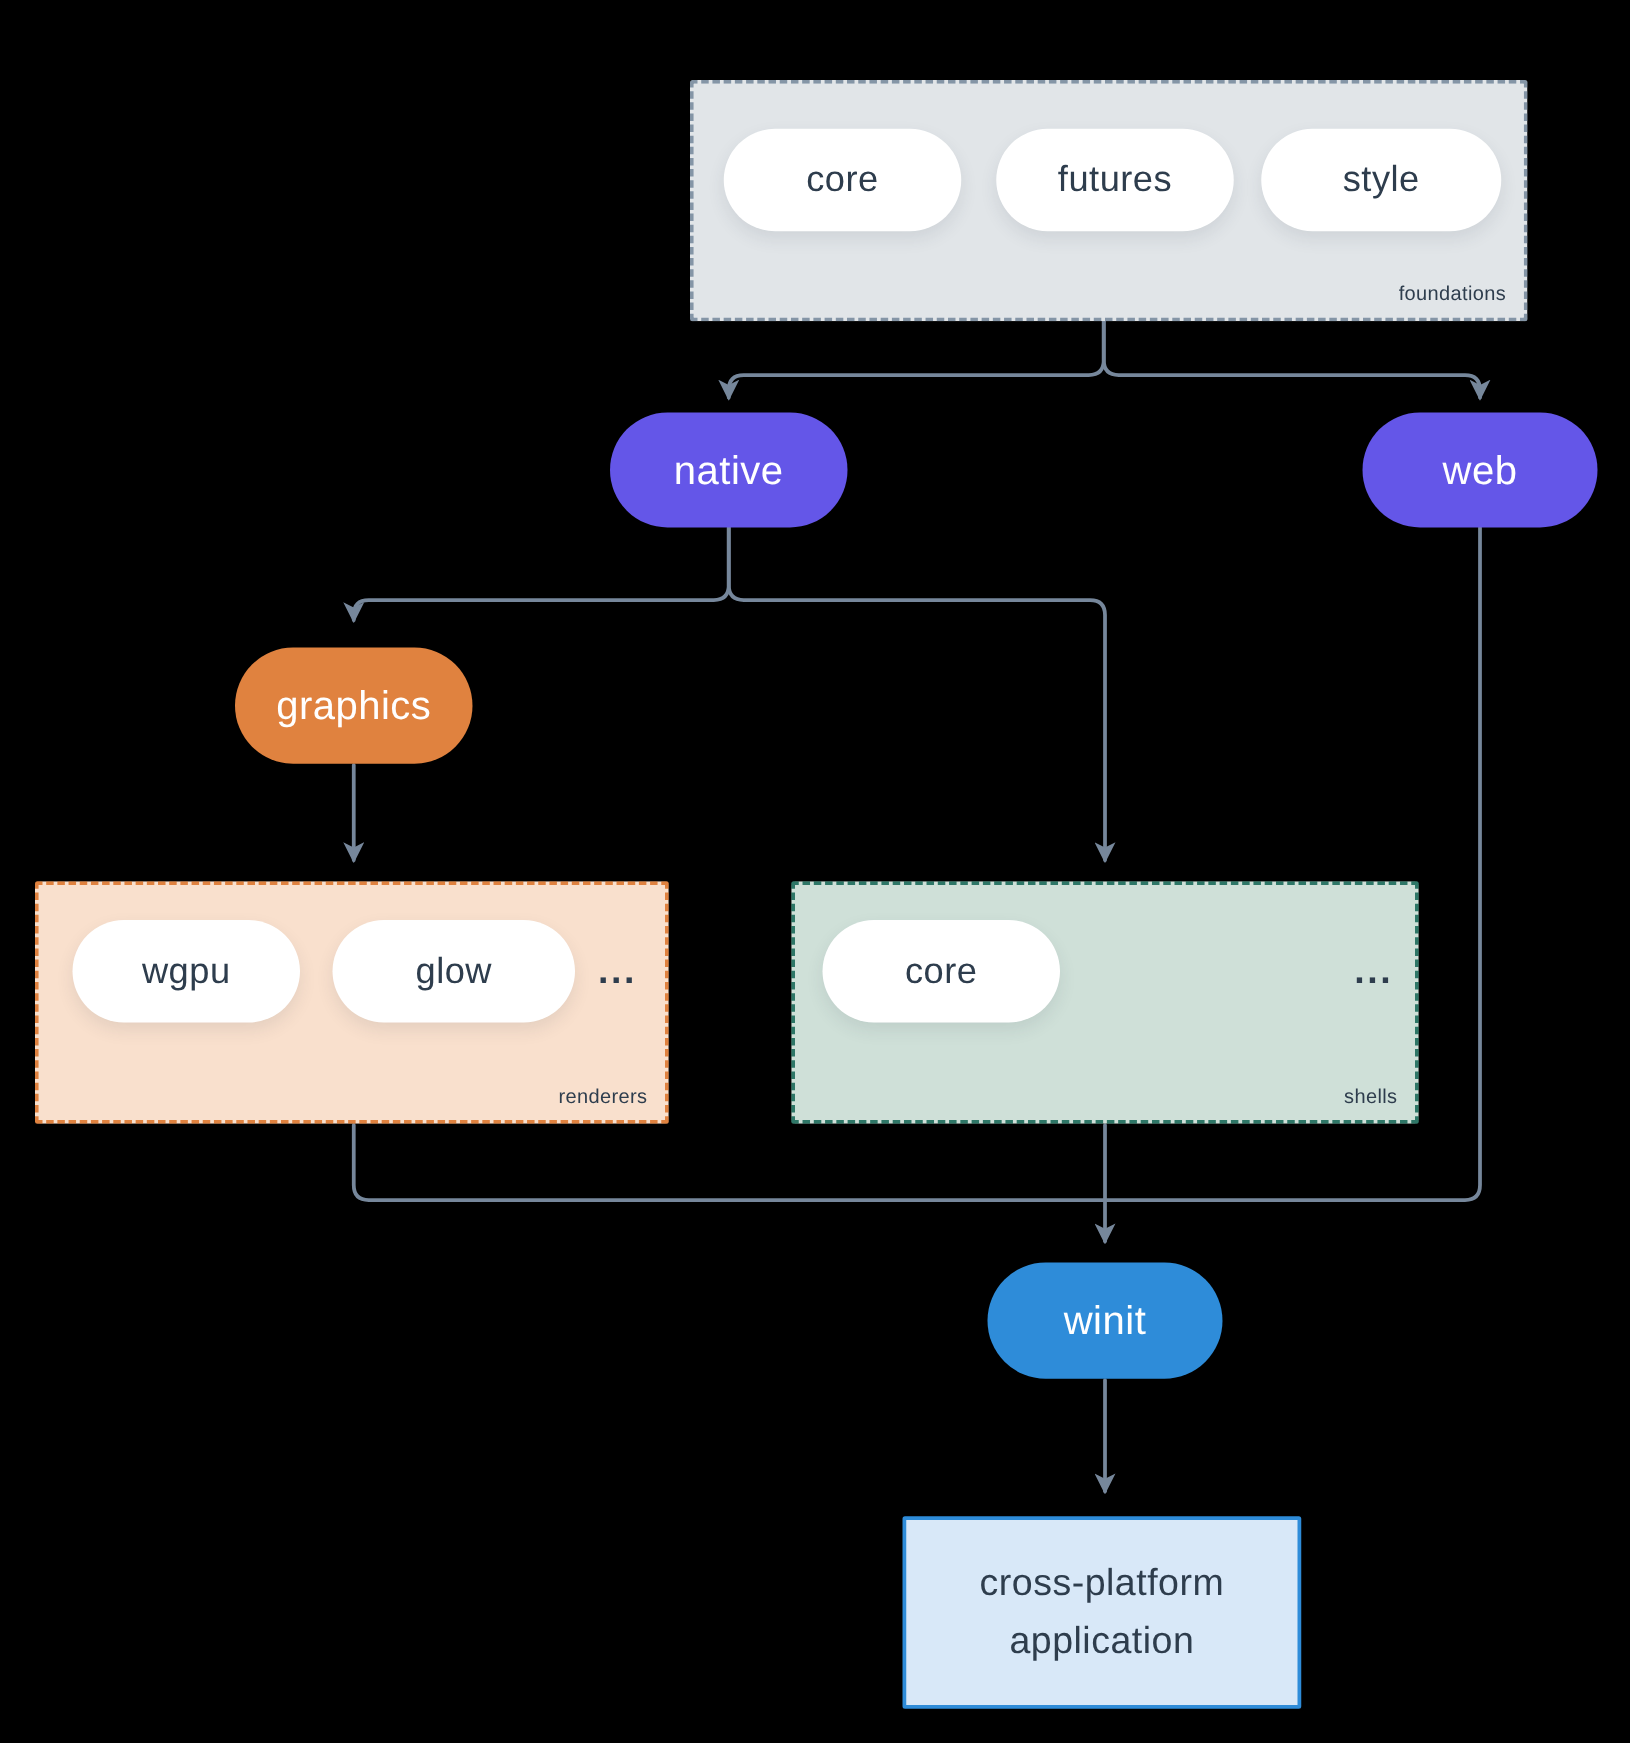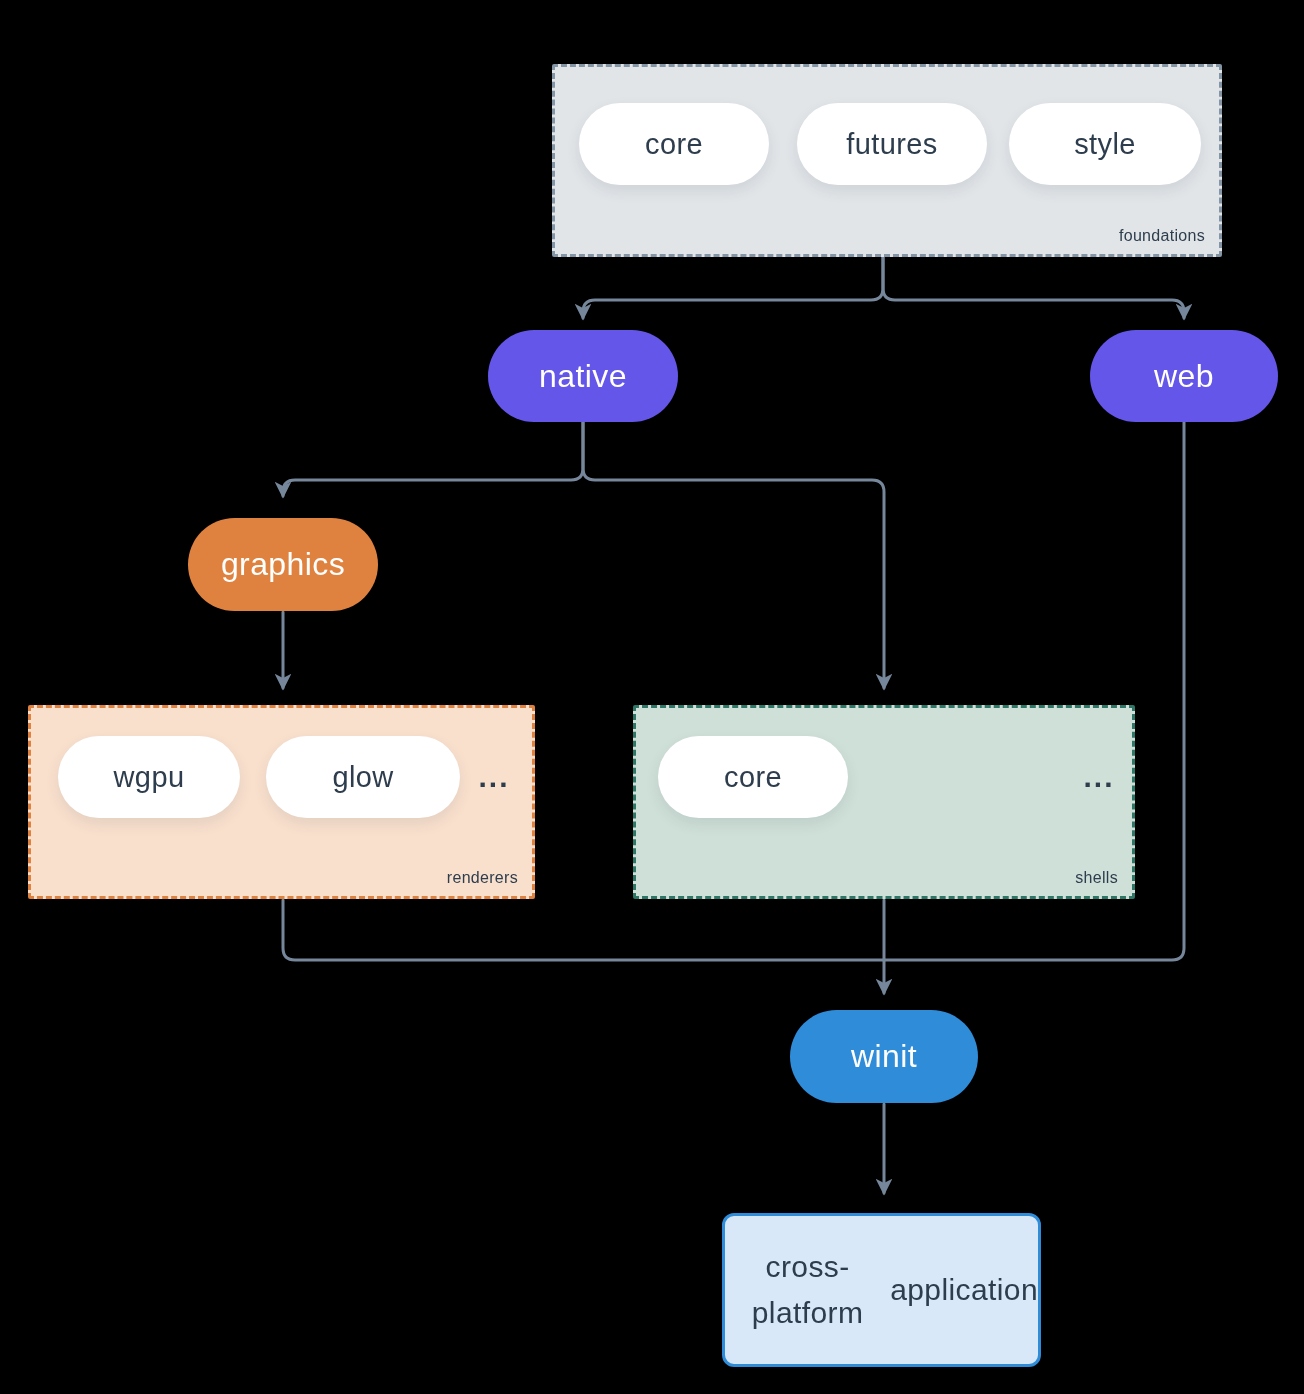--- a/index.html
+++ b/index.html
@@ -107,23 +107,23 @@
   .node-native   { left: 488px; top: 330px; width: 190px; height: 92px; background: var(--purple); }
   .node-web      { left: 1090px; top: 330px; width: 188px; height: 92px; background: var(--purple); text-align: right; }
   .node-graphics { left: 188px; top: 518px; width: 190px; height: 93px; background: var(--orange); }
   .node-iced     { left: 790px; top: 1010px; width: 188px; height: 93px; background: var(--blue); }
 
   .application-box {
     position: absolute;
     left: 722px; top: 1213px; width: 319px; height: 154px;
     background: var(--application-fill);
     border: 3px solid var(--application-border);
-    border-radius: 12px;
+    border-radius: 2px;
     display: flex;
-    flex-direction: row;
+    flex-direction: column;
     align-items: center;
     justify-content: center;
     font-size: 30px;
     letter-spacing: 0.4px;
     line-height: 1.55;
     color: var(--text-dark);
     text-align: center;
   }
 </style>
 </head>

